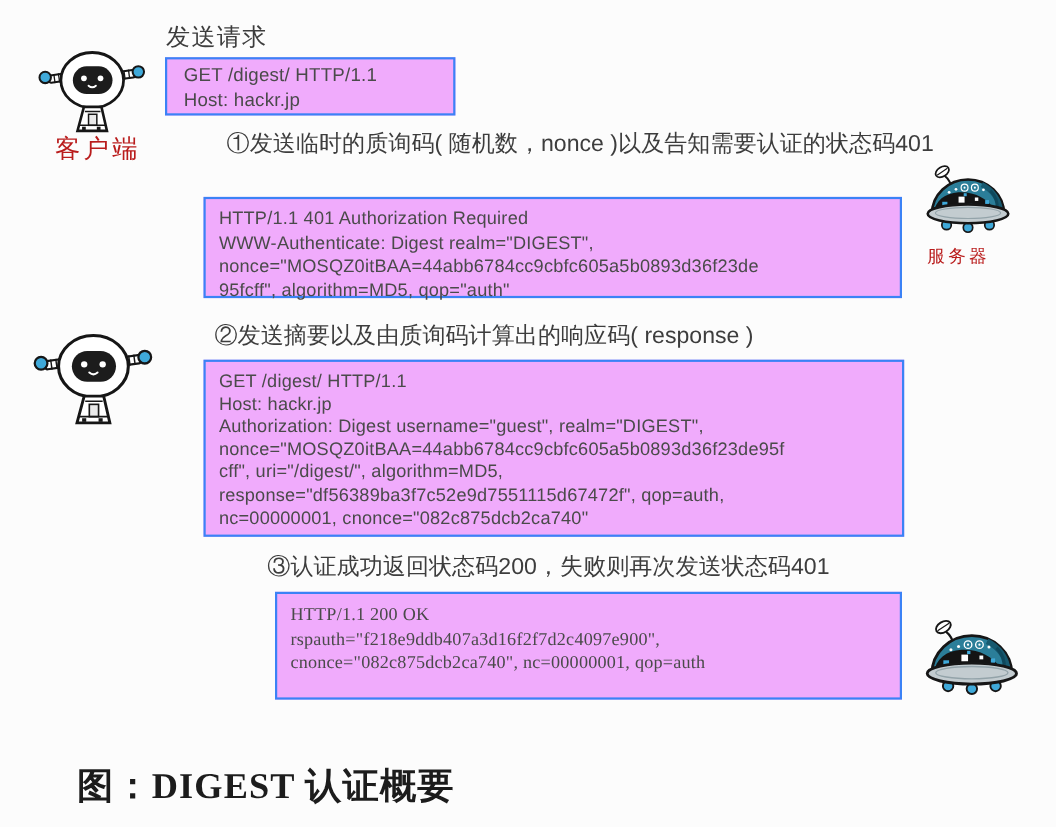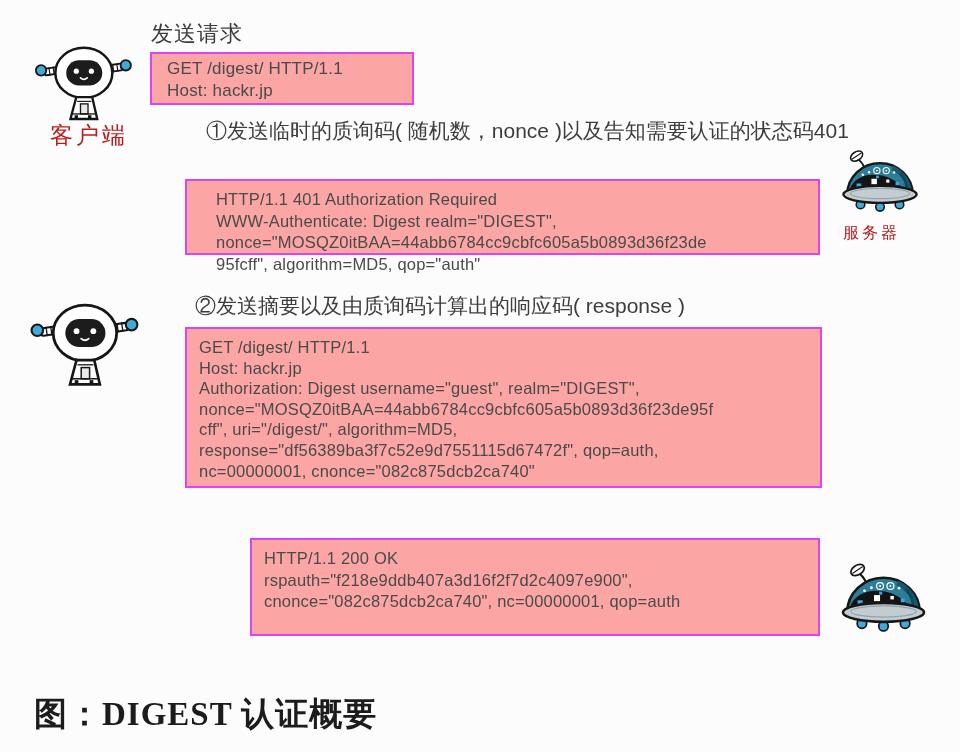--- a/index.html
+++ b/index.html
@@ -3,40 +3,40 @@
 <meta charset="utf-8">
 <style>
   html,body { margin:0; padding:0; background:#fcfcfc; }
   .canvas {
     position:relative; width:960px; height:752px; overflow:hidden;
     background:#fcfcfc; color:#454545;
     font-family:"Liberation Sans", sans-serif;
   }
   .msg-box {
     position:absolute; box-sizing:border-box;
-    border:2px solid #d946ef; background:#fca5a5;
+    border:2px solid #3b82f6; background:#f0abfc;
     color:#4a4a4a; font-size:16.5px; letter-spacing:0.2px;
   }
   .msg-line { white-space:nowrap; }
   .step-label {
     position:absolute; font-size:21px; color:#3d3d3d; line-height:28px;
     padding-left:27px; text-indent:-27px;
   }
   .actor-label {
     position:absolute; font-size:23px; color:#b91c1c; letter-spacing:3px;
     white-space:nowrap;
   }
   .send-label {
     position:absolute; font-size:22px; color:#3d3d3d; letter-spacing:1px;
     white-space:nowrap;
     text-align:center;
   }
   .caption {
     position:absolute; font-family:"Liberation Serif", serif; font-weight:bold;
-    font-size:33px; color:#1c1c1c; white-space:nowrap; letter-spacing:1px;
+    font-size:33px; color:#1c1c1c; white-space:nowrap; letter-spacing:1px;margin-left:36px;
   }
   svg.bot { position:absolute; }
 </style>
 </head>
 <body>
 
 <svg width="0" height="0" style="position:absolute" aria-hidden="true">
   <defs>
     <symbol id="client-bot" viewBox="0 0 120 105">
 
@@ -110,21 +110,21 @@
     </svg>
   <div class="actor-label" style="left:50px; top:120px;">客户端</div>
 
   <div class="send-label" style="left:151px; top:19px;">发送请求</div>
   <div class="msg-box" style="left:150px; top:52px; width:264px; height:53px; padding:4px 15px; font-size:17px; line-height:22px;">
     <div class="msg-line">GET /digest/ HTTP/1.1</div>
     <div class="msg-line">Host: hackr.jp</div>
   </div>
 
   <div class="step-label" style="left:178px; top:117px; width:650px;margin-left:28px;">①发送临时的质询码( 随机数，nonce )以及告知需要认证的状态码401</div>
-  <div class="msg-box" style="left:185px; top:179px; width:635px; height:76px; padding:8px 29px; line-height:21.5px;">
+  <div class="msg-box" style="left:185px; top:179px; width:635px; height:92px; padding:8px 12px; line-height:21.5px;">
     <div class="msg-line">HTTP/1.1 401 Authorization Required</div>
     <div class="msg-line">WWW-Authenticate: Digest realm="DIGEST",</div>
     <div class="msg-line">nonce="MOSQZ0itBAA=44abb6784cc9cbfc605a5b0893d36f23de</div>
     <div class="msg-line">95fcff", algorithm=MD5, qop="auth"</div>
   </div>
 
   <svg class="bot" style="left:834px; top:146px;" width="92" height="78">
       <use href="#server-bot"></use>
     </svg>
   <div class="actor-label" style="left:843px; top:223px; font-size:16px;">服务器</div>
@@ -137,21 +137,22 @@
   <div class="msg-box" style="left:185px; top:327px; width:637px; height:161px; padding:8px 12px; line-height:20.6px;">
     <div class="msg-line">GET /digest/ HTTP/1.1</div>
     <div class="msg-line">Host: hackr.jp</div>
     <div class="msg-line">Authorization: Digest username="guest", realm="DIGEST",</div>
     <div class="msg-line">nonce="MOSQZ0itBAA=44abb6784cc9cbfc605a5b0893d36f23de95f</div>
     <div class="msg-line">cff", uri="/digest/", algorithm=MD5,</div>
     <div class="msg-line">response="df56389ba3f7c52e9d7551115d67472f", qop=auth,</div>
     <div class="msg-line">nc=00000001, cnonce="082c875dcb2ca740"</div>
   </div>
 
-  <div class="msg-box" style="left:250px; top:538px; width:570px; height:98px; padding:8px 12px; line-height:21.5px;">
+  <div class="step-label" style="left:243px; top:502px; width:680px;">③认证成功返回状态码200，失败则再次发送状态码401</div>
+  <div class="msg-box" style="left:250px; top:538px; width:570px; height:98px; padding:8px 12px; line-height:21.5px;font-family:Liberation Serif, serif;">
     <div class="msg-line">HTTP/1.1 200 OK</div>
     <div class="msg-line">rspauth="f218e9ddb407a3d16f2f7d2c4097e900",</div>
     <div class="msg-line">cnonce="082c875dcb2ca740", nc=00000001, qop=auth</div>
   </div>
 
   <svg class="bot" style="left:836px; top:552px;" width="95" height="100">
       <use href="#server-bot"></use>
     </svg>
 
   <div class="caption" style="left:34px; top:692px;">图：DIGEST 认证概要</div>

